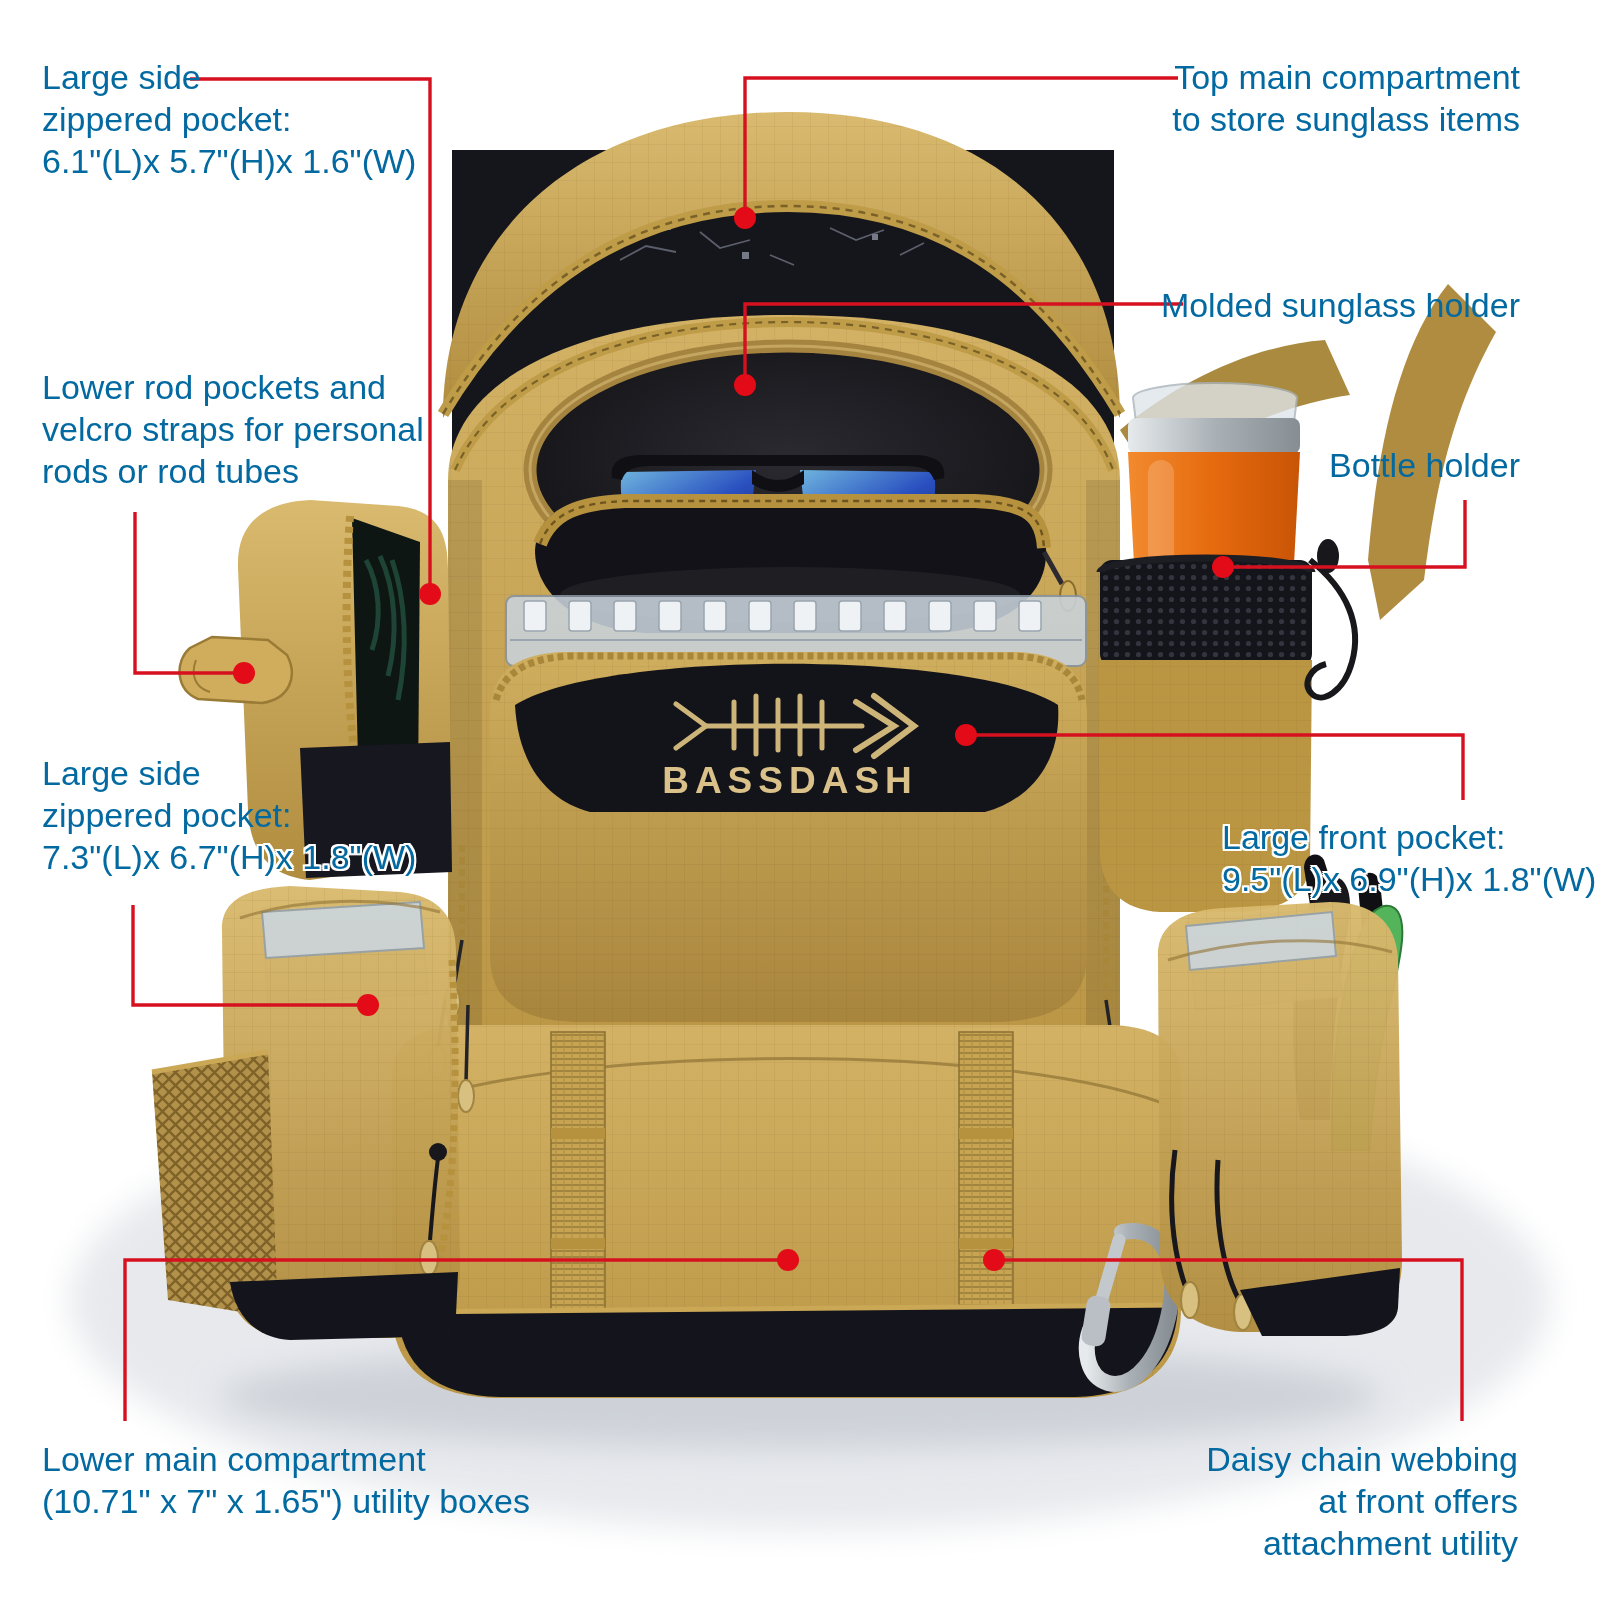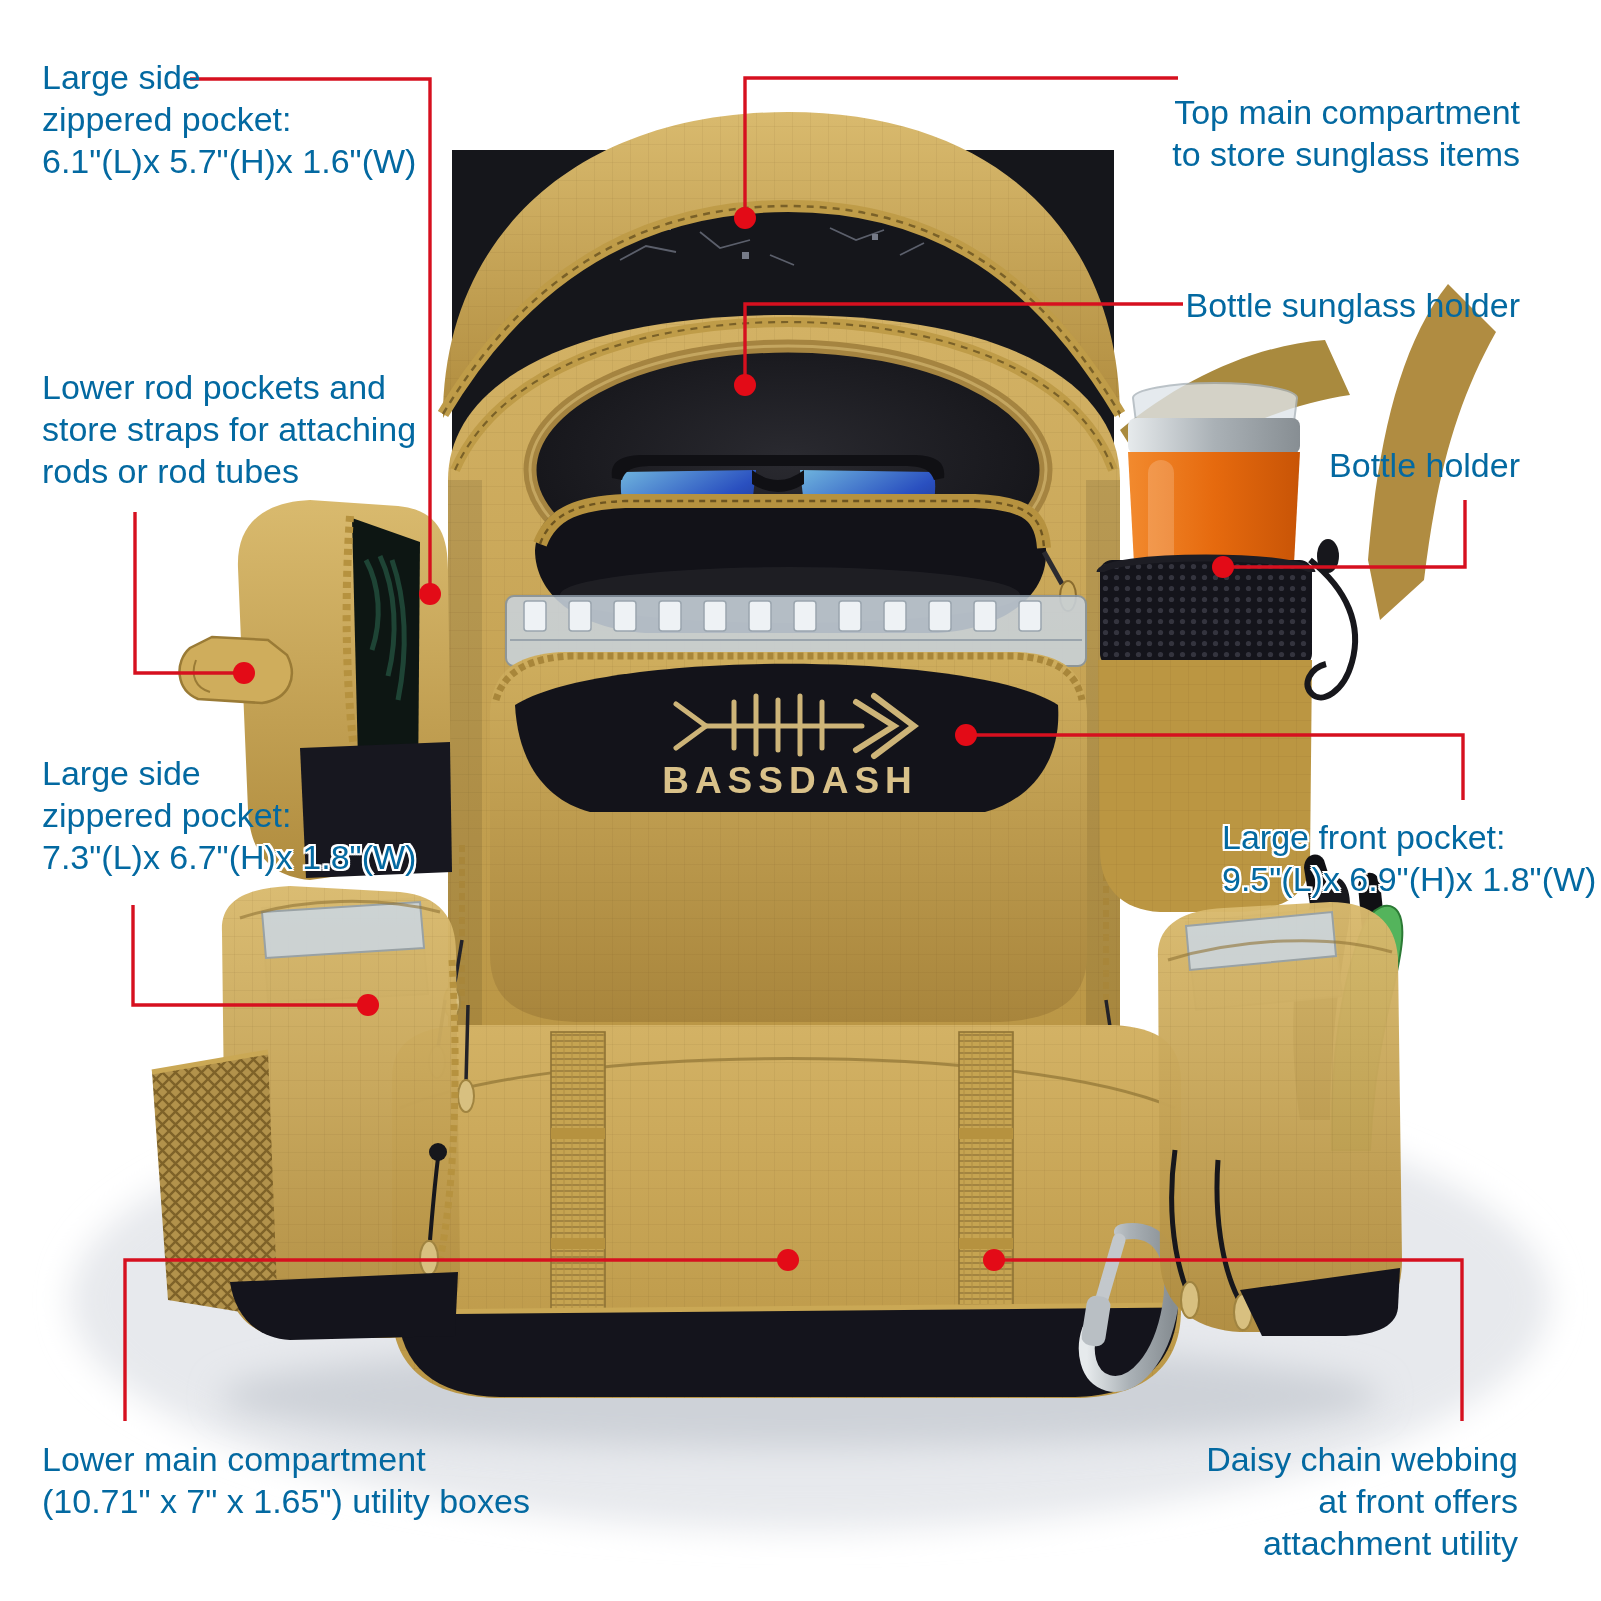--- a/index.html
+++ b/index.html
@@ -309,36 +309,36 @@
       <circle cx="994" cy="1260" r="11"></circle>
     </g>
   </svg>
 
   <div class="ann" style="left:42px;top:56px;">
     <span>Large side</span>
     <span>zippered pocket:</span>
     <span>6.1"(L)x 5.7"(H)x 1.6"(W)</span>
   </div>
 
-  <div class="ann right" style="right:81px;top:56px;margin-top:35px;">
+  <div class="ann right" style="right:81px;top:56px;">
     <span>Top main compartment</span>
     <span>to store sunglass items</span>
   </div>
 
   <div class="ann right" style="right:81px;top:284px;">
-    <span>Bottle sunglass holder</span>
+    <span>Molded sunglass holder</span>
   </div>
 
   <div class="ann right" style="right:81px;top:444px;">
     <span>Bottle holder</span>
   </div>
 
   <div class="ann" style="left:42px;top:366px;">
     <span>Lower rod pockets and</span>
-    <span>store straps for attaching</span>
+    <span>velcro straps for personal</span>
     <span>rods or rod tubes</span>
   </div>
 
   <div class="ann" style="left:42px;top:752px;">
     <span>Large side</span>
     <span>zippered pocket:</span>
     <span class="outlined">7.3"(L)x 6.7"(H)x 1.8"(W)</span>
   </div>
 
   <div class="ann outlined" style="left:1222px;top:816px;">

